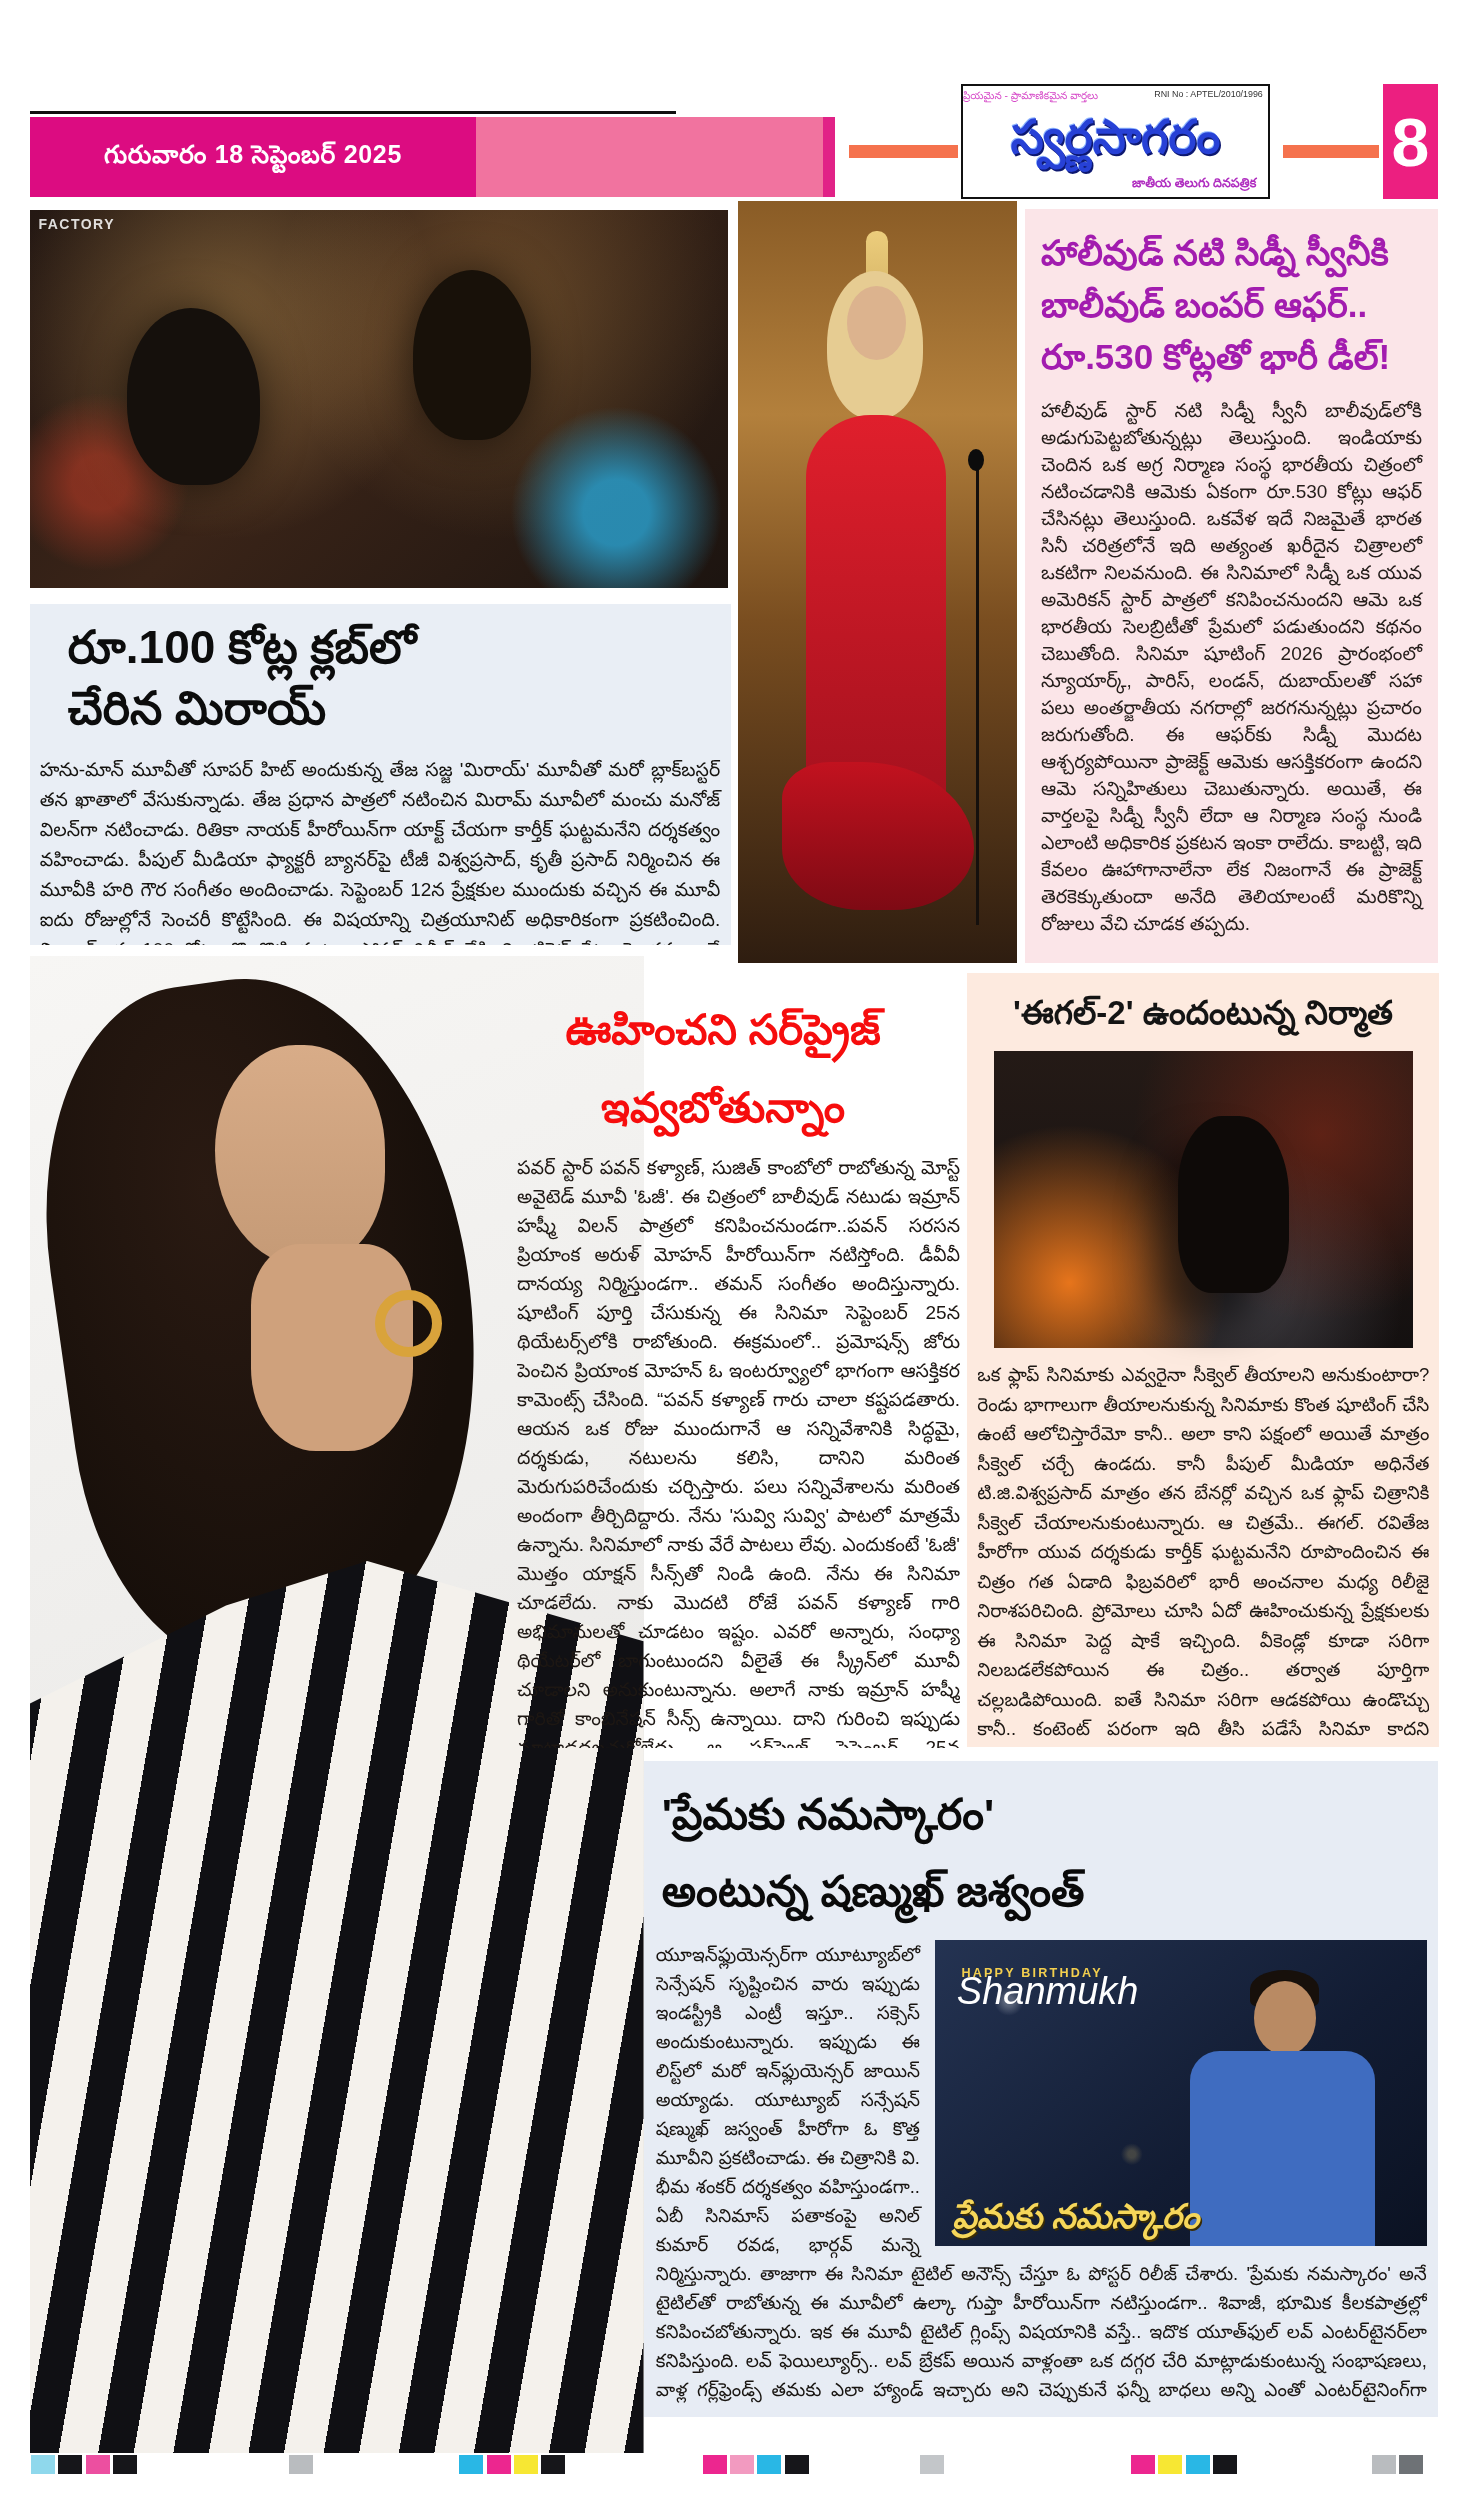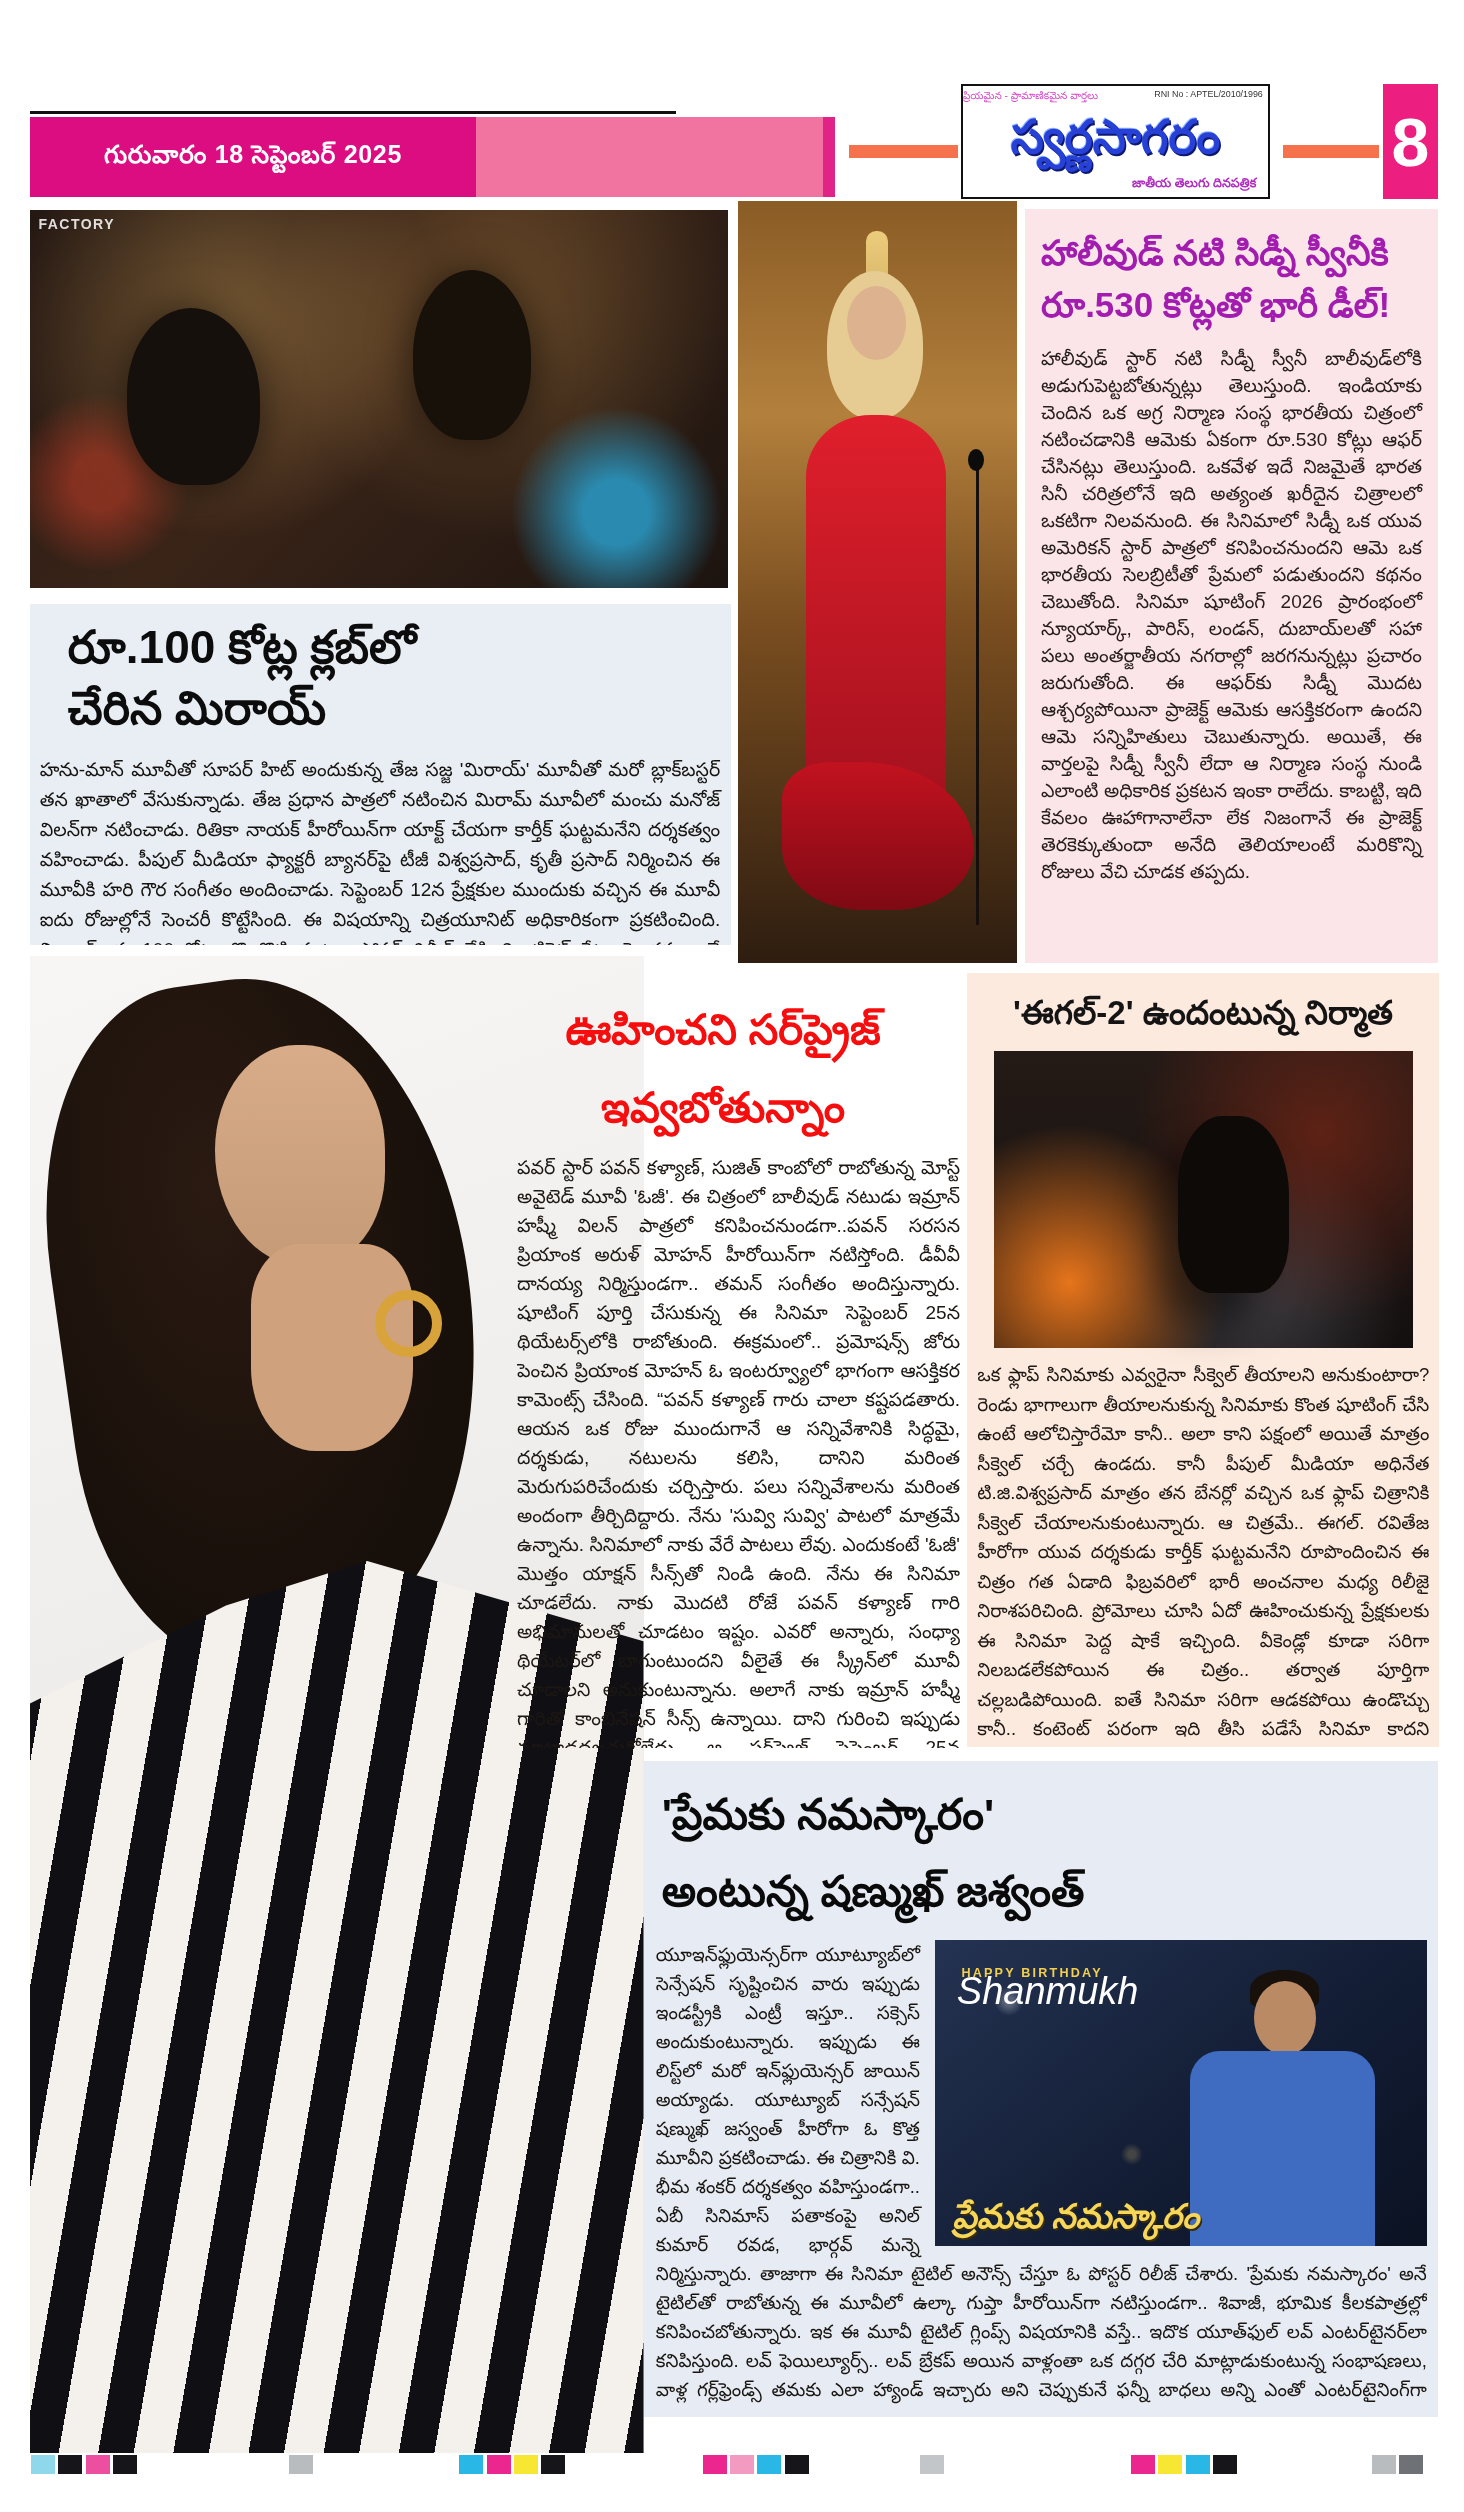--- a/index.html
+++ b/index.html
@@ -184,20 +184,21 @@
     <div class="syd-face"></div>
     <div class="syd-gown"></div>
     <div class="syd-train"></div>
     <div class="syd-mic"></div>
     <div class="syd-michead"></div>
   </div>
 
   <div class="abs sydney-panel">
     <div class="sydney-headline">
       <div>హాలీవుడ్ నటి సిడ్నీ స్వీనీకి</div>
+      <div>బాలీవుడ్ బంపర్ ఆఫర్..</div>
       <div>రూ.530 కోట్లతో భారీ డీల్!</div>
     </div>
     <div class="sydney-body">హాలీవుడ్ స్టార్ నటి సిడ్నీ స్వీనీ బాలీవుడ్‌లోకి అడుగుపెట్టబోతున్నట్లు తెలుస్తుంది. ఇండియాకు చెందిన ఒక అగ్ర నిర్మాణ సంస్థ భారతీయ చిత్రంలో నటించడానికి ఆమెకు ఏకంగా రూ.530 కోట్లు ఆఫర్ చేసినట్లు తెలుస్తుంది. ఒకవేళ ఇదే నిజమైతే భారత సినీ చరిత్రలోనే ఇది అత్యంత ఖరీదైన చిత్రాలలో ఒకటిగా నిలవనుంది. ఈ సినిమాలో సిడ్నీ ఒక యువ అమెరికన్ స్టార్ పాత్రలో కనిపించనుందని ఆమె ఒక భారతీయ సెలబ్రిటీతో ప్రేమలో పడుతుందని కథనం చెబుతోంది. సినిమా షూటింగ్ 2026 ప్రారంభంలో న్యూయార్క్, పారిస్, లండన్, దుబాయ్‌లతో సహా పలు అంతర్జాతీయ నగరాల్లో జరగనున్నట్లు ప్రచారం జరుగుతోంది. ఈ ఆఫర్‌కు సిడ్నీ మొదట ఆశ్చర్యపోయినా ప్రాజెక్ట్ ఆమెకు ఆసక్తికరంగా ఉందని ఆమె సన్నిహితులు చెబుతున్నారు. అయితే, ఈ వార్తలపై సిడ్నీ స్వీనీ లేదా ఆ నిర్మాణ సంస్థ నుండి ఎలాంటి అధికారిక ప్రకటన ఇంకా రాలేదు. కాబట్టి, ఇది కేవలం ఊహాగానాలేనా లేక నిజంగానే ఈ ప్రాజెక్ట్ తెరకెక్కుతుందా అనేది తెలియాలంటే మరికొన్ని రోజులు వేచి చూడక తప్పదు.</div>
   </div>
 
   <div class="abs mirai-panel">
     <div class="mirai-headline">
       <div>రూ.100 కోట్ల క్లబ్‌లో</div>
       <div>చేరిన మిరాయ్</div>
     </div>

